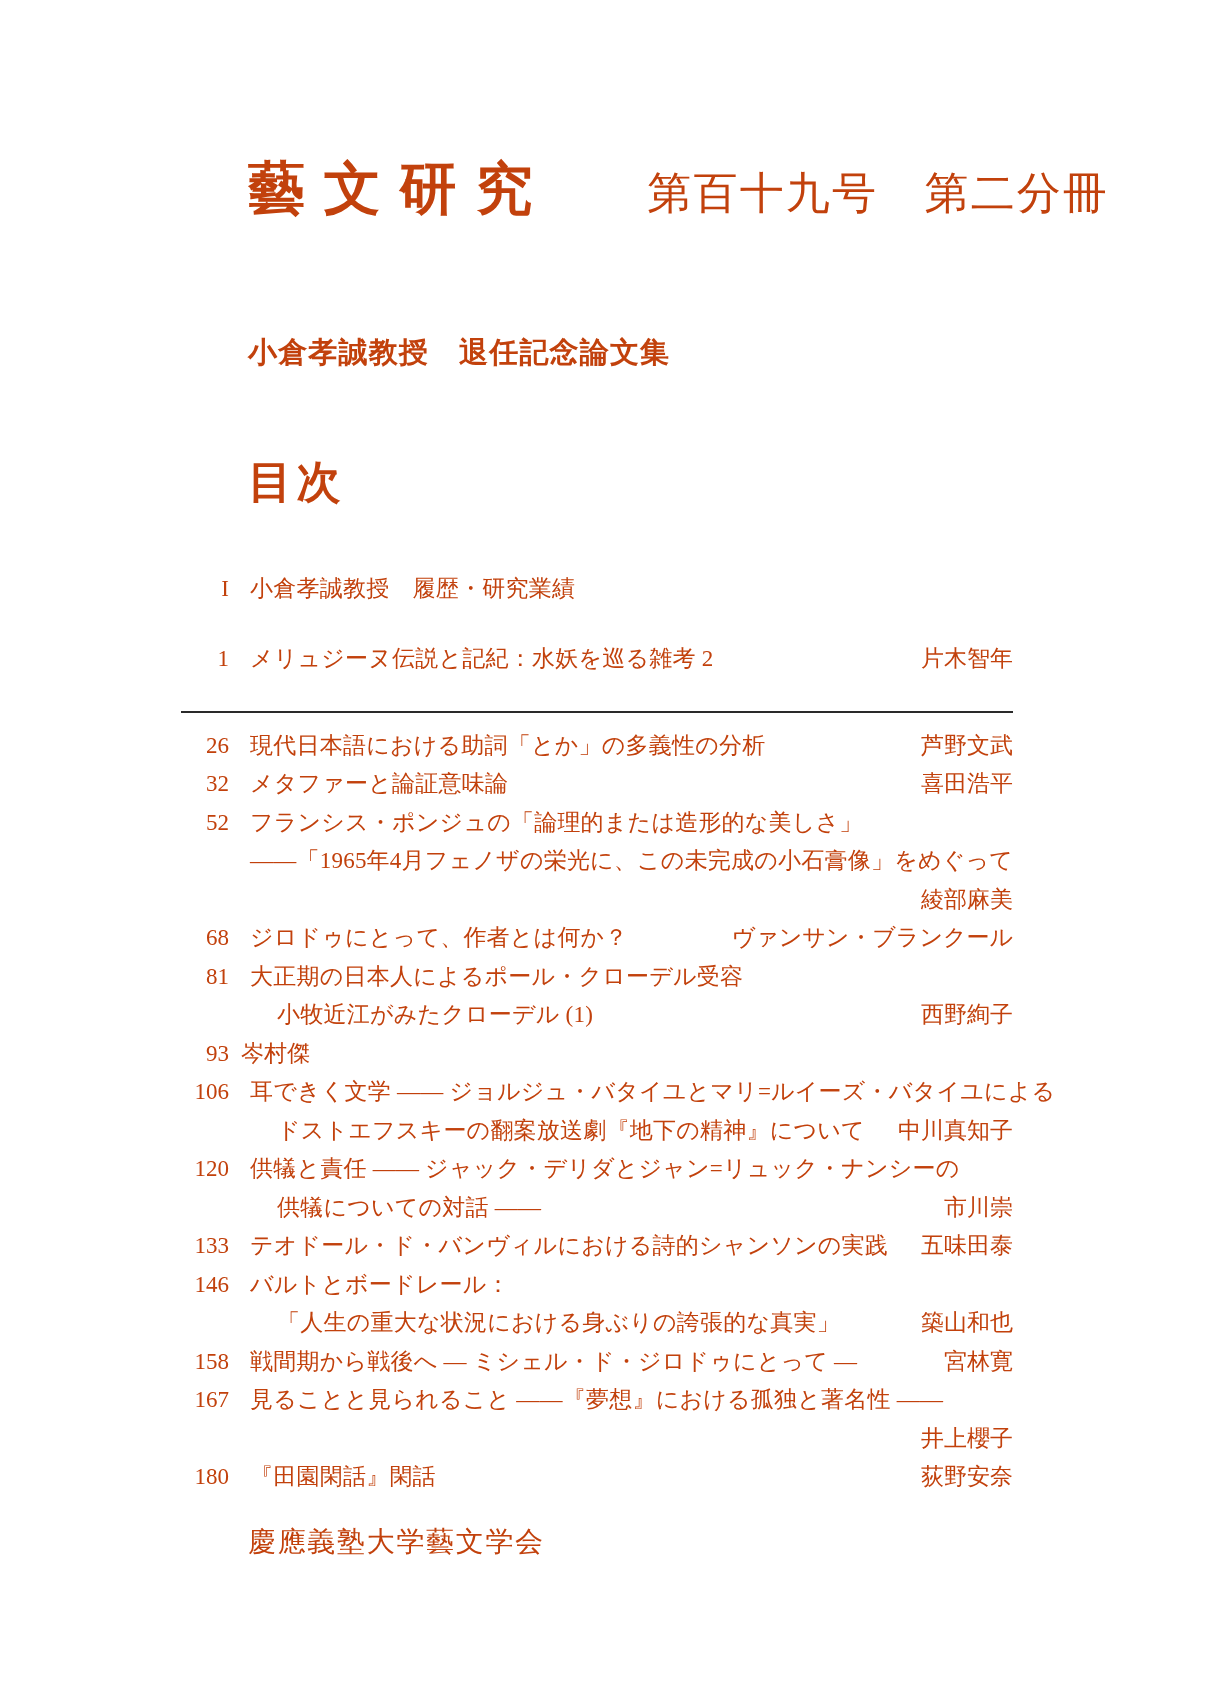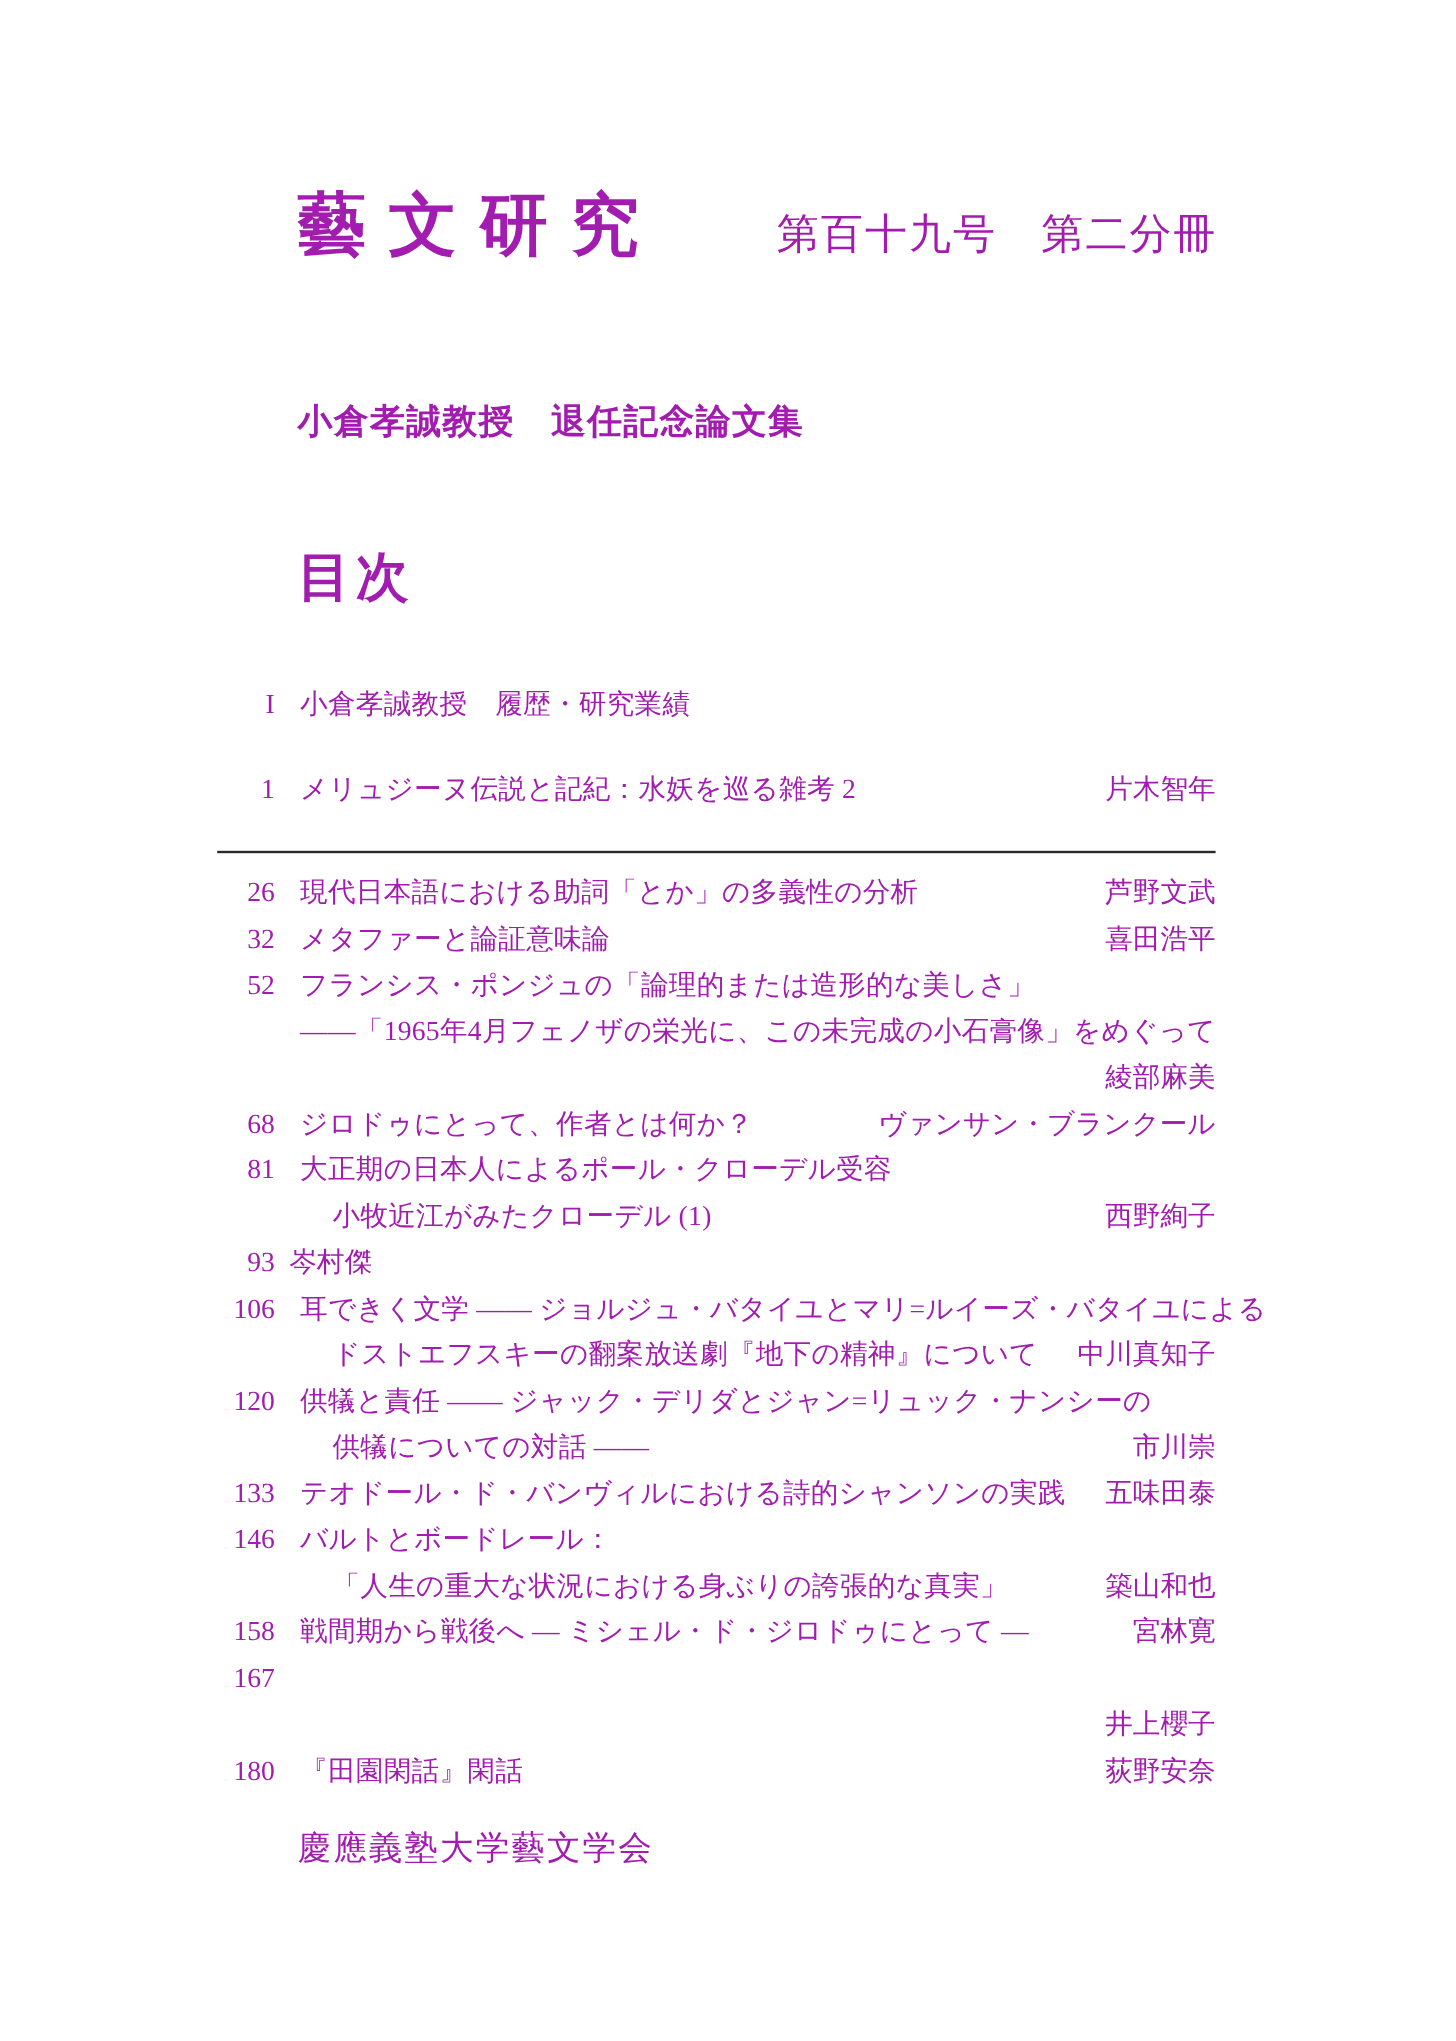--- a/index.html
+++ b/index.html
@@ -3,21 +3,21 @@
 <meta charset="utf-8">
 <style>
   html, body { margin: 0; padding: 0; }
   body { background: #ffffff; }
 
   .page {
     position: relative;
     width: 1213px;
     height: 1701px;
     background: #ffffff;
-    color: #a21caf;
+    color: #c2410c;
     font-family: "Liberation Serif", "DejaVu Serif", serif;
     overflow: hidden;
   }
 
   .content {
     position: absolute;
     left: 167px;
     top: 0;
     width: 846px;
   }
@@ -31,21 +31,21 @@
   .journal-title {
     margin: 0;
     font-size: 57px;
     font-weight: 700;
     letter-spacing: 0.33em;
     line-height: 1.15;
     white-space: nowrap;
   }
   .issue-info {
     margin-left: 96px;
-    font-size: 35px;
+    font-size: 44px;
     font-weight: 500;
     letter-spacing: 0.05em;
     white-space: nowrap;
   }
 
   
   .festschrift {
     margin: 110px 0 0 81px;
     font-family: Liberation Sans, sans-serif;
     font-weight: 700;
@@ -215,20 +215,21 @@
             <span class="toc-title indent">「人生の重大な状況における身ぶりの誇張的な真実」</span>
             <span class="toc-author">築山和也</span>
           </div>
           <div class="toc-row">
             <span class="toc-num">158</span>
             <span class="toc-title">戦間期から戦後へ ― ミシェル・ド・ジロドゥにとって ―</span>
             <span class="toc-author">宮林寛</span>
           </div>
           <div class="toc-row">
             <span class="toc-num">167</span>
+            <span class="toc-title">見ることと見られること ——『夢想』における孤独と著名性 ——</span>
             <span class="toc-author"></span>
           </div>
           <div class="toc-row">
             <span class="toc-num"></span>
             <span class="toc-title"></span>
             <span class="toc-author">井上櫻子</span>
           </div>
           <div class="toc-row">
             <span class="toc-num">180</span>
             <span class="toc-title">『田園閑話』閑話</span>

